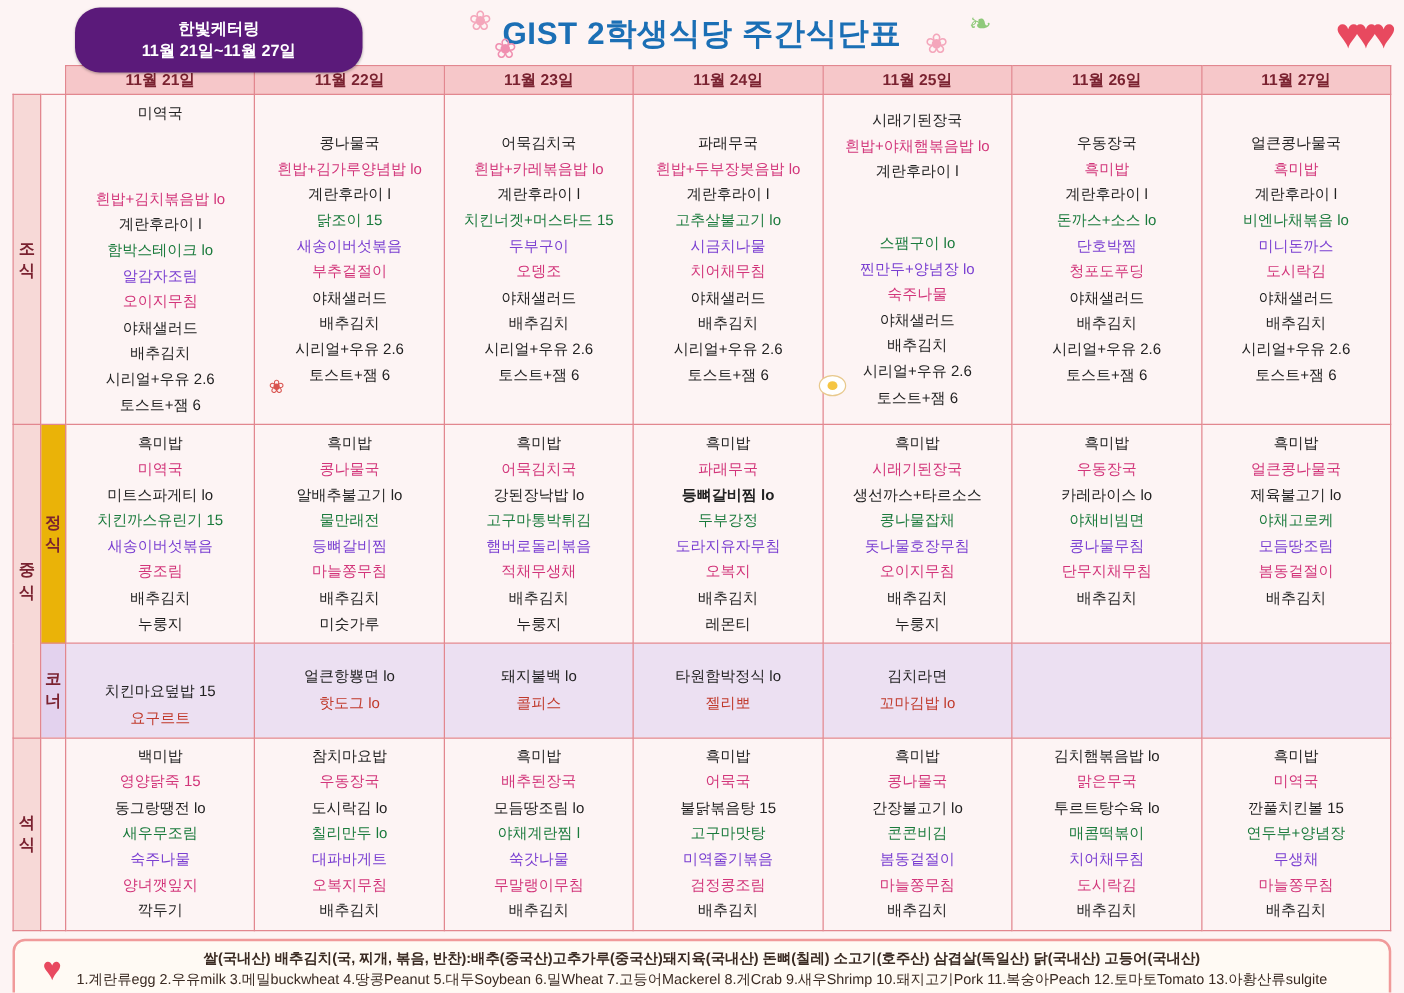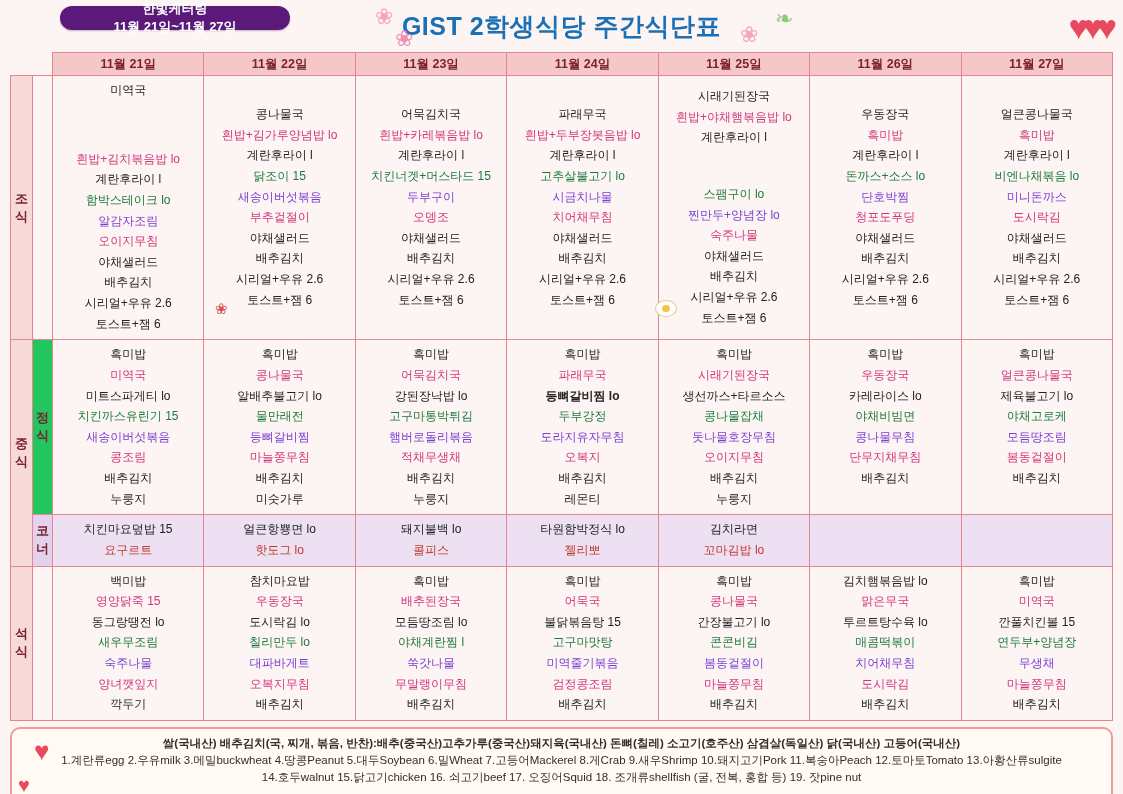--- a/index.html
+++ b/index.html
@@ -9,21 +9,21 @@
     font-family:"Liberation Sans",sans-serif;
     color:#333;
     overflow:hidden;
     position:relative;
   }
   
   .header{
     position:relative;height:52px;
   }
   .caterer-badge{
-    position:absolute;left:60px;top:6px;width:230px;height:24px;
+    position:absolute;left:60px;top:6px;width:230px;height:52px;
     background:#5b1a7a;border-radius:20px;
     display:flex;flex-direction:column;align-items:center;justify-content:center;
     color:#fff;font-size:13px;line-height:1.35;font-weight:bold;
     box-shadow:0 1px 2px rgba(0,0,0,.25);
   }
   .title{
     position:absolute;left:0;right:0;top:10px;text-align:center;
     font-size:25px;color:#1b6fb5;font-weight:bold;letter-spacing:.5px;
   }
   .deco-flower{position:absolute;font-size:22px;}
@@ -48,21 +48,21 @@
     background:#f6c7c9;
     color:#7a2230;
     font-size:12.5px;
     height:22px;
     font-weight:bold;
   }
   .rowlabel{
     background:#f7d9d7;color:#7a2230;font-weight:bold;font-size:13px;width:22px;
   }
   .rowlabel2{
-    background:#22c55e;color:#7a2230;font-weight:bold;font-size:13px;width:20px;
+    background:#eab308;color:#7a2230;font-weight:bold;font-size:13px;width:20px;
   }
   .menucell{
     font-size:12px;line-height:1.72;padding:4px 2px 5px;
   }
   .menucell div{white-space:nowrap;}
   .snack td.menucell{background:#ece0f2;}
   .snack .rowlabel2{background:#e3d2ee;}
   
   .footer{
     position:relative;margin:6px 10px 0;border:2px solid #f09a9a;border-radius:10px;
@@ -280,21 +280,21 @@
           <div style="color: rgb(26, 122, 60);">야채고로케</div>
           <div style="color: rgb(122, 63, 209);">모듬땅조림</div>
           <div style="color: rgb(210, 53, 122);">봄동겉절이</div>
           <div style="color: rgb(34, 34, 34);">배추김치</div>
           <div>&nbsp;</div>
         </td>
       </tr>
       <tr class="snack">
         <td class="rowlabel2">코너</td>
         <td class="menucell">
-          <div style="color: rgb(34, 34, 34);">치킨마요덮밥 15</div>
+          <div style="color: rgb(34, 34, 34); margin-top: 24px;">치킨마요덮밥 15</div>
           <div style="color: rgb(192, 57, 43);">요구르트</div>
         </td>
         <td class="menucell">
           <div style="color: rgb(34, 34, 34);">얼큰항뿅면 lo</div>
           <div style="color: rgb(192, 57, 43);">핫도그 lo</div>
         </td>
         <td class="menucell">
           <div style="color: rgb(34, 34, 34);">돼지불백 lo</div>
           <div style="color: rgb(192, 57, 43);">콜피스</div>
         </td>

